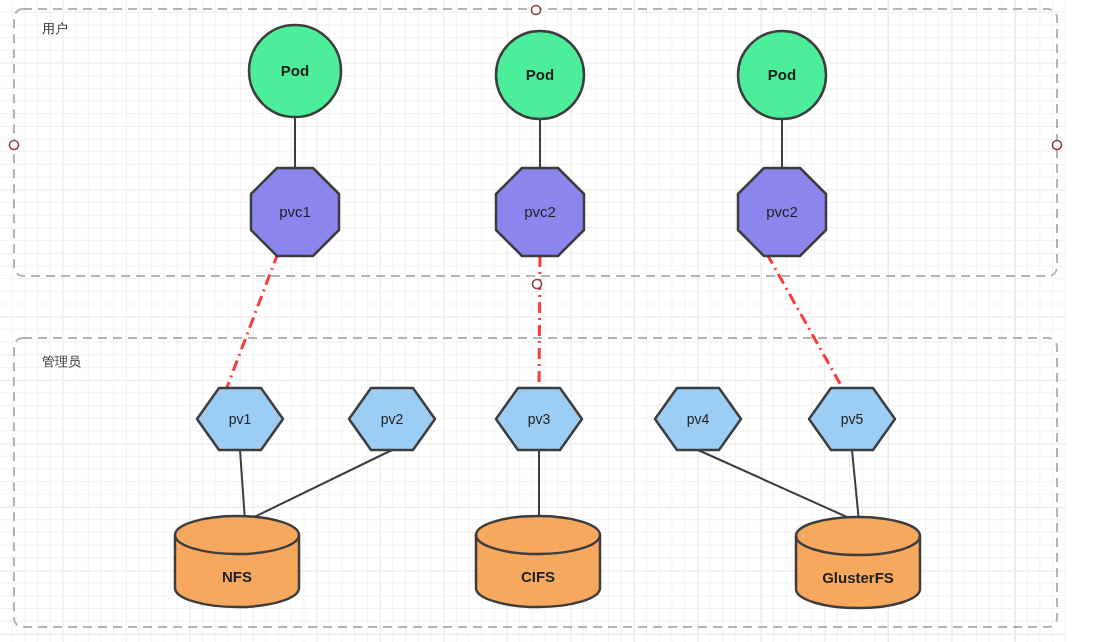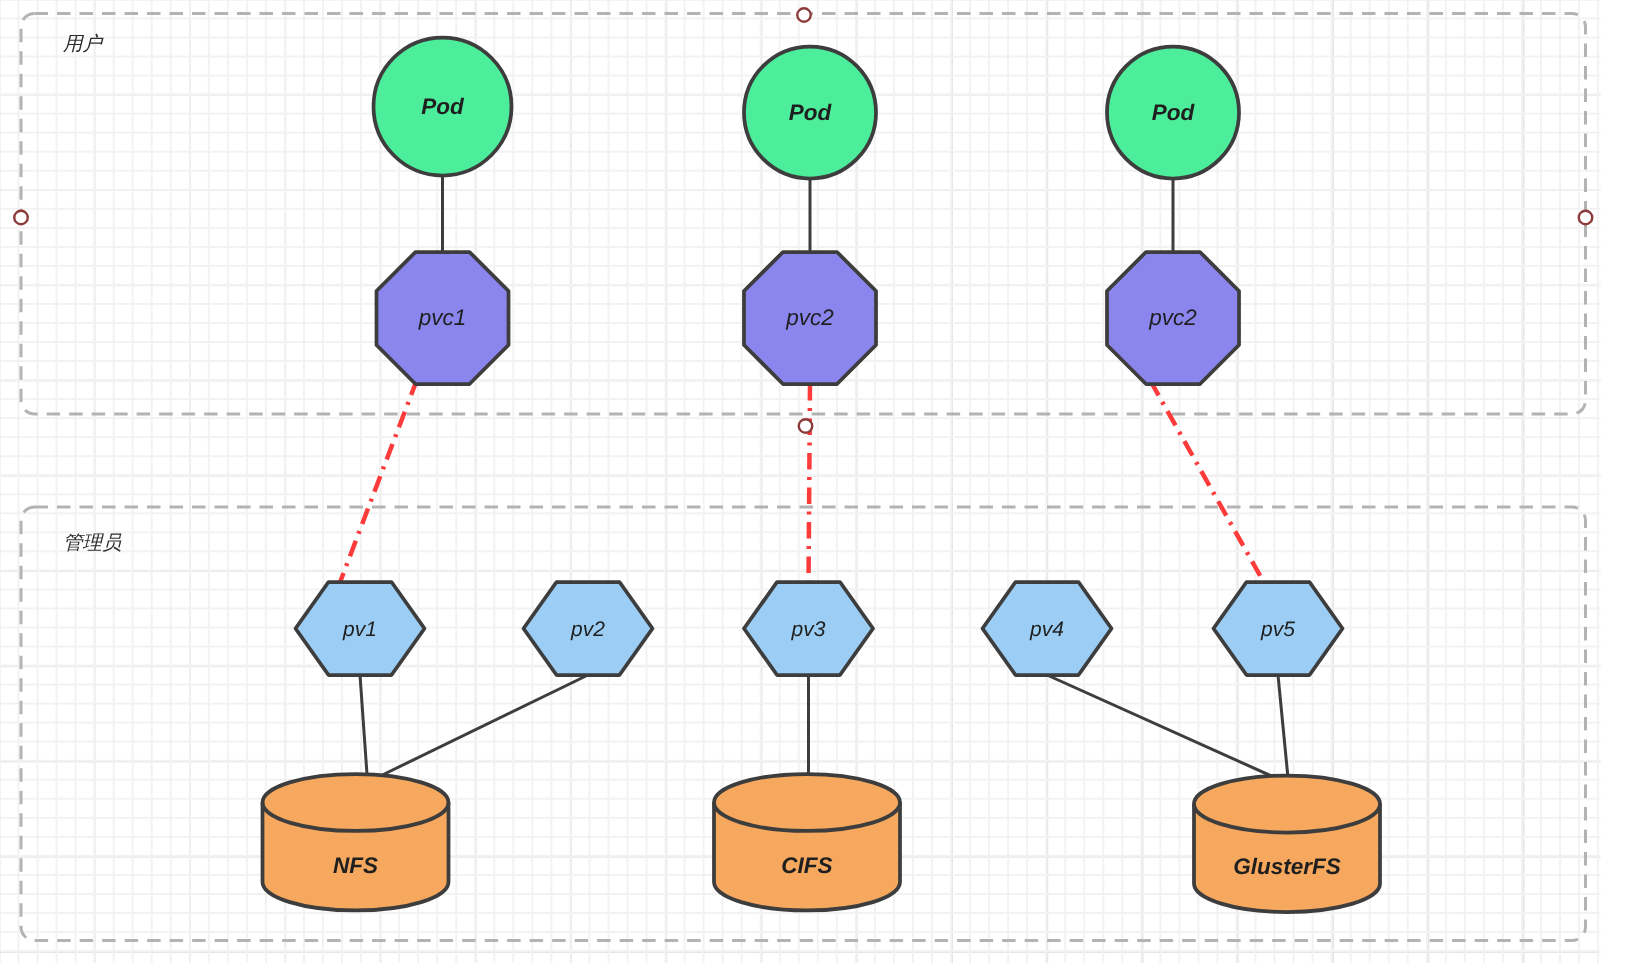--- a/index.html
+++ b/index.html
@@ -21,21 +21,20 @@
       linear-gradient(to right, #f2f2f2 1px, transparent 1px),
       linear-gradient(to bottom, #f2f2f2 1px, transparent 1px),
       linear-gradient(to right, #e6e6e6 1px, transparent 1px),
       linear-gradient(to bottom, #e6e6e6 1px, transparent 1px);
     background-size:
       12.7px 12.7px,
       12.7px 12.7px,
       63.5px 63.5px,
       63.5px 63.5px;
     background-position: -1px -1px, -1px -1px, -1px -1px, -1px -1px;
-    font-style: italic;
   }
   #diagram-svg {
     position: absolute;
     left: 0;
     top: 0;
     width: 1099px;
     height: 642px;
   }
   .grp-label {
     font-family: "Liberation Sans", sans-serif;

